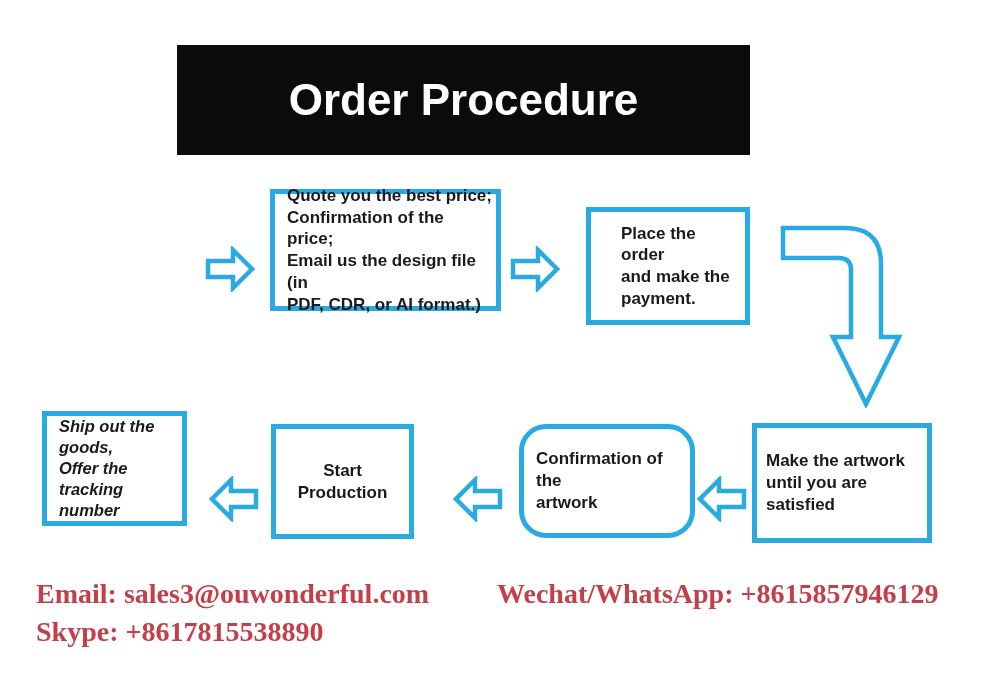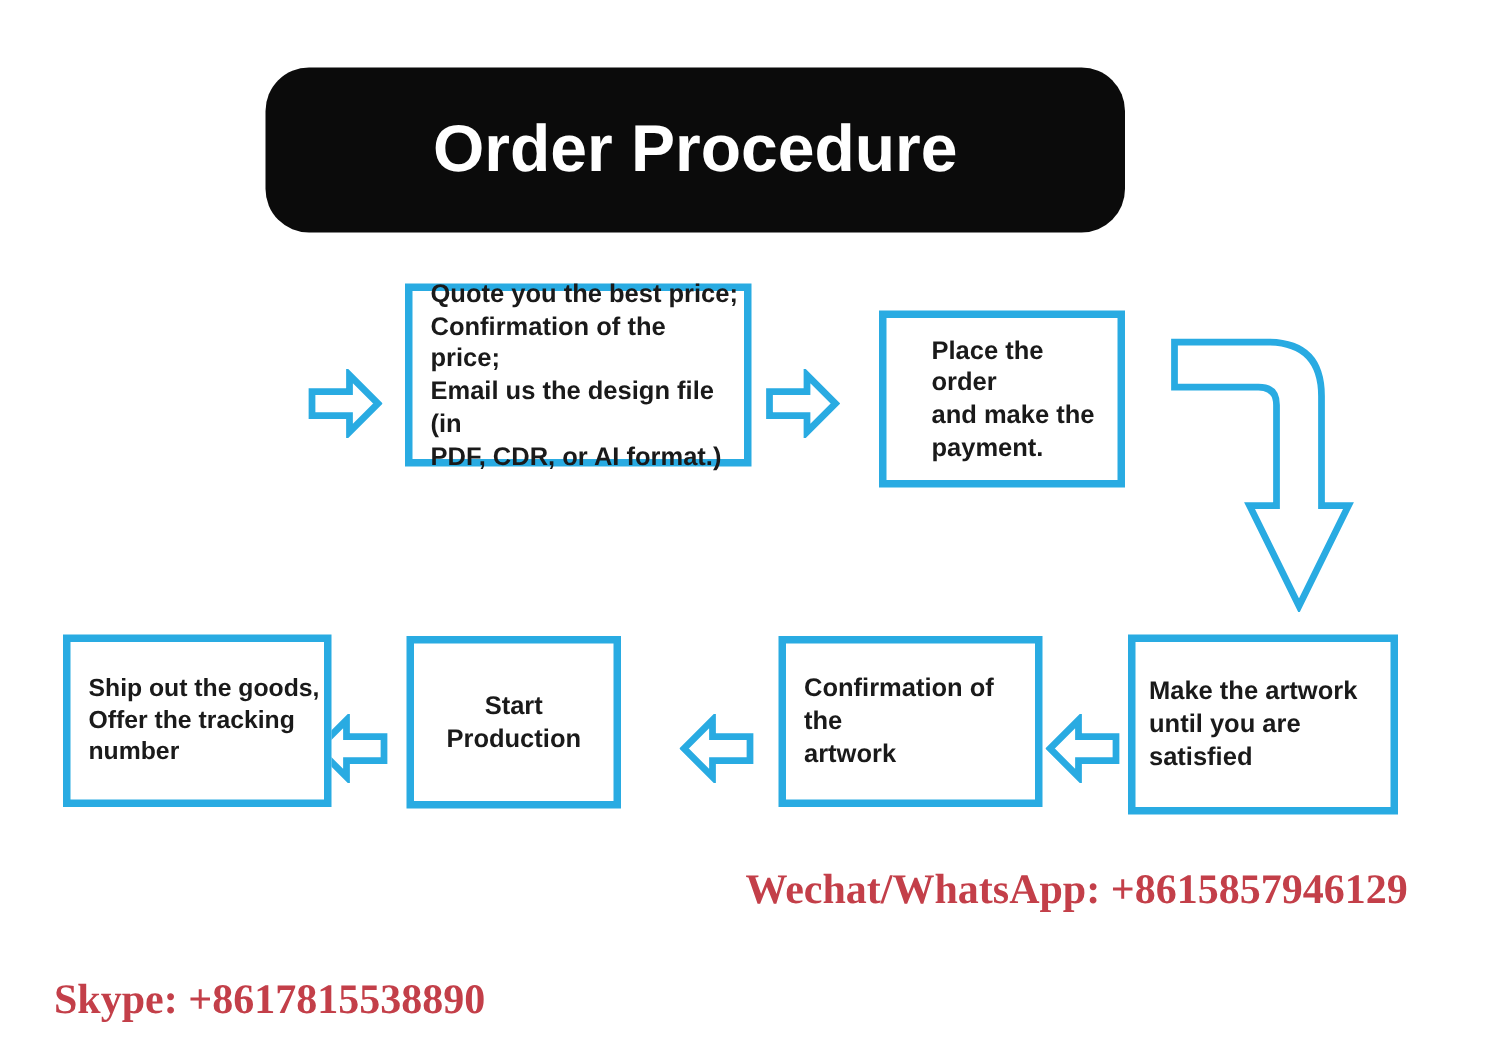--- a/index.html
+++ b/index.html
@@ -18,21 +18,20 @@
   .banner {
     position: absolute;
     left: 177px;
     top: 45px;
     width: 573px;
     height: 110px;
     background: var(--banner-background, #0B0B0B);
     display: flex;
     align-items: center;
     justify-content: center;
-    border-radius: 29px;
   }
   .banner-title {
     color: var(--banner-text, #FFFFFF);
     font-size: 44px;
     font-weight: 700;
     letter-spacing: 0px;
     white-space: nowrap;
   }
   .flow-box {
     position: absolute;
@@ -51,23 +50,23 @@
     white-space: pre-line;
   }
   .flow-box .box-tail {
     margin-top: 7px;
     white-space: pre-line;
   }
   #box-step1 { left: 43px;  top: 203px; width: 157px; height: 122px; padding-left: 13px; padding-right: 4px; font-size: 16.5px;}
   #box-step2 { left: 270px; top: 189px; width: 231px; height: 122px; padding-left: 12px; padding-right: 2px; }
   #box-step3 { left: 586px; top: 207px; width: 164px; height: 118px; padding-left: 30px; padding-right: 2px; }
   #box-step4 { left: 752px; top: 423px; width: 180px; height: 120px; padding-left: 9px;  padding-right: 2px; }
-  #box-step5 { left: 519px; top: 424px; width: 176px; height: 114px; padding-left: 12px; padding-right: 2px; }
+  #box-step5 { left: 519px; top: 424px; width: 176px; height: 114px; padding-left: 12px; padding-right: 2px; border-radius: 27px; }
   #box-step6 { left: 271px; top: 424px; width: 143px; height: 115px; align-items: center; text-align: center; }
-  #box-step7 { left: 42px;  top: 423px; width: 179px; height: 115px; padding-left: 12px; padding-right: 2px; font-size: 16.5px;}
+  #box-step7 { left: 42px;  top: 411px; width: 145px; height: 115px; padding-left: 12px; padding-right: 2px; font-size: 16.5px; font-style: italic;}
   .arrow {
     position: absolute;
     width: 50px;
     height: 46px;
   }
   #arrow-top-1 { left: 205px; top: 246px; }
   #arrow-top-2 { left: 510px; top: 246px; }
   #arrow-bot-1 { left: 697px; top: 476px; }
   #arrow-bot-2 { left: 453px; top: 476px; }
   #arrow-bot-3 { left: 209px; top: 476px; }
@@ -88,21 +87,21 @@
   .contact-line {
     position: absolute;
     color: var(--contact-red, #C33F49);
     font-family: "Liberation Serif", serif;
     font-weight: 700;
     font-size: 28px;
     white-space: nowrap;
   }
   #contact-email  { left: 36px;  top: 578px; }
   #contact-wechat { left: 497px; top: 578px; }
-  #contact-skype  { left: 36px;  top: 651px; }
+  #contact-skype  { left: 36px;  top: 616px; }
 </style>
 </head>
 <body>
 
 <div class="page">
 
   <div class="banner">
     <div class="banner-title">Order Procedure</div>
   </div>
 
@@ -169,16 +168,17 @@
         <path class="arrow-shape" d="M47,15 L22,15 L22,4 L3,23 L22,42 L22,31 L47,31 Z"></path>
       </svg>
   </div>
 
   <div class="flow-box" id="box-step7">
     <div class="box-text">Ship out the goods,
 Offer the tracking
 number</div>
   </div>
 
+  <div class="contact-line" id="contact-email">Email: sales3@ouwonderful.com</div>
   <div class="contact-line" id="contact-wechat">Wechat/WhatsApp: +8615857946129</div>
   <div class="contact-line" id="contact-skype">Skype: +8617815538890</div>
 
 </div>
 
 </body></html>

